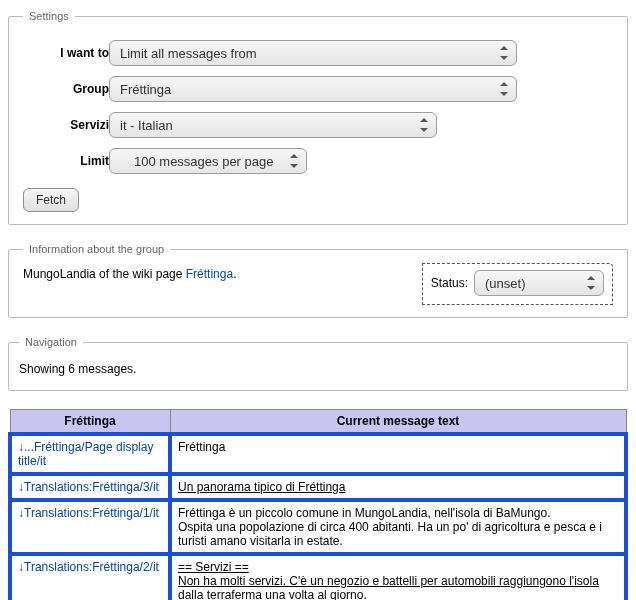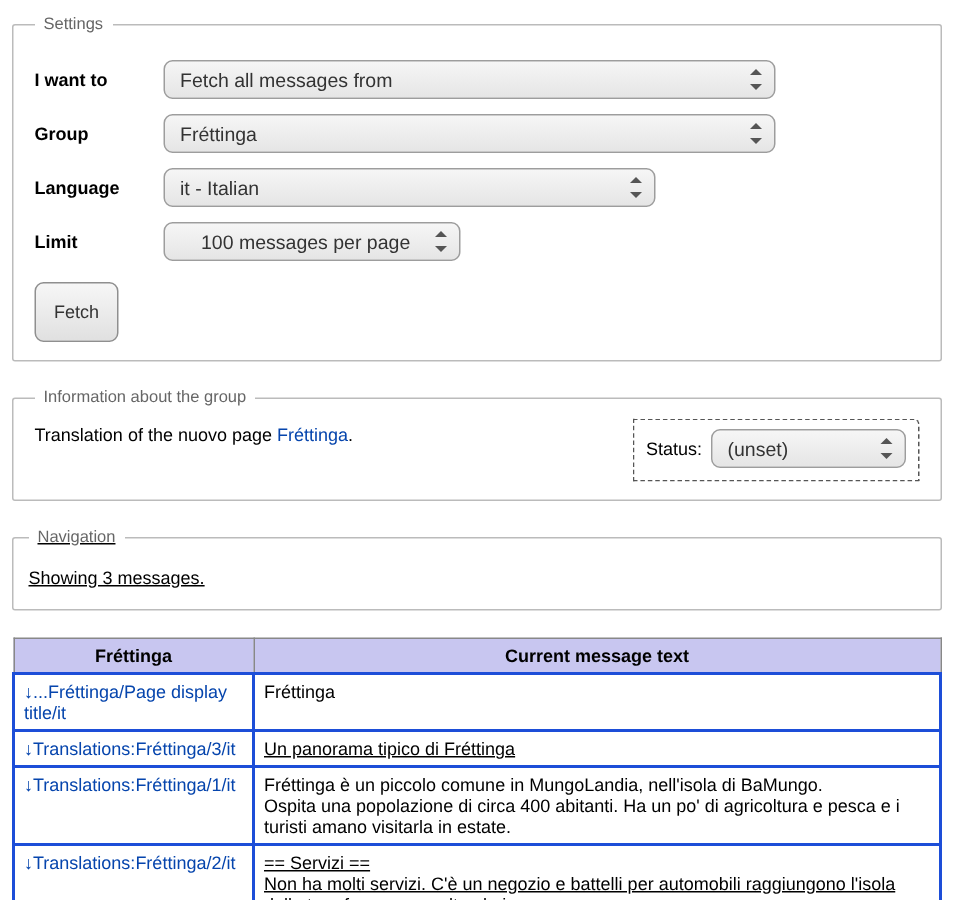--- a/index.html
+++ b/index.html
@@ -21,20 +21,21 @@
   }
   legend {
     color: #666;
     font-size: 11px;
     padding: 0 6px;
   }
   .form-row {
     display: flex;
     align-items: center;
     margin: 6px 0 10px 0;
+    text-align: right;
   }
   .form-label {
     font-weight: bold;
     font-size: 12px;
     width: 86px;
     flex-shrink: 0;
   }
   .select {
     display: inline-flex;
     align-items: center;
@@ -67,21 +68,21 @@
   .w-lang { width: 328px; }
   .w-limit { width: 198px; padding-left: 24px; }
   .w-status { width: 130px; }
   .btn {
     display:inline-flex;
     align-items:center;
     justify-content:center;
     background: linear-gradient(#f6f6f6,#e0e0e0);
     border: 1px solid #8f8f8f;
     border-radius: 6px;
-    height: 40px;
+    height: 24px;
     padding: 0 12px;
     font-size: 12px;
     color: #333;
     cursor:pointer;
     margin-top:4px;
   }
   .info-text { font-size: 12px; }
   a.link { color: #0645ad; text-decoration: none; }
   .info-flex { display:flex; justify-content:space-between; align-items:flex-start; }
   .status-box {
@@ -101,55 +102,55 @@
     font-size: 12px;
   }
   table.msg th {
     background: #c8c6f0;
     border: 1px solid #888;
     padding: 4px 6px;
     font-weight: bold;
     text-align: center;
   }
   table.msg td {
-    border: 2px solid #1d4ed8;
+    border: 4px solid #1d4ed8;
     padding: 4px 6px;
     vertical-align: top;
     margin-top: 13px;
   }
   table.msg td.keycell { width: 160px; }
   table.msg td.keycell a { color:#0645ad; text-decoration:none; font-size:12px; }
   .arrow-down { color:#0645ad; }
   .nav-show { font-size:12px; margin: 4px 0 0 0;}
-  fieldset.nav { padding: 10px 10px 14px 10px; text-decoration: underline; }
+  fieldset.nav { padding: 10px 10px 14px 10px; }
 </style>
 </head>
 <body>
 
 <fieldset>
   <legend>Settings</legend>
 
   <div class="form-row">
     <div class="form-label">I want to</div>
     <div class="select w-wide">
-      <span>Fetch all messages from</span>
+      <span>Limit all messages from</span>
       <span class="arrows"></span>
     </div>
   </div>
 
   <div class="form-row">
     <div class="form-label">Group</div>
     <div class="select w-wide">
       <span>Fréttinga</span>
       <span class="arrows"></span>
     </div>
   </div>
 
   <div class="form-row">
-    <div class="form-label">Language</div>
+    <div class="form-label">Servizi</div>
     <div class="select w-lang">
       <span>it - Italian</span>
       <span class="arrows"></span>
     </div>
   </div>
 
   <div class="form-row">
     <div class="form-label">Limit</div>
     <div class="select w-limit">
       <span>100 messages per page</span>
@@ -159,35 +160,35 @@
 
   <div class="btn">
     <span>Fetch</span>
   </div>
 </fieldset>
 
 <fieldset>
   <legend>Information about the group</legend>
   <div class="info-flex">
     <div class="info-text">
-      <span>Translation of the nuovo page </span><a href="#" class="link">Fréttinga</a><span>.</span>
+      <span>MungoLandia of the wiki page </span><a href="#" class="link">Fréttinga</a><span>.</span>
     </div>
     <div class="status-box">
       <span class="status-label">Status:</span>
       <div class="select w-status">
         <span>(unset)</span>
         <span class="arrows"></span>
       </div>
     </div>
   </div>
 </fieldset>
 
 <fieldset class="nav">
   <legend>Navigation</legend>
-  <div class="nav-show">Showing 3 messages.</div>
+  <div class="nav-show">Showing 6 messages.</div>
 </fieldset>
 
 <table class="msg">
   <thead>
     <tr>
       <th>Fréttinga</th>
       <th>Current message text</th>
     </tr>
   </thead>
   <tbody id="msg-body">

